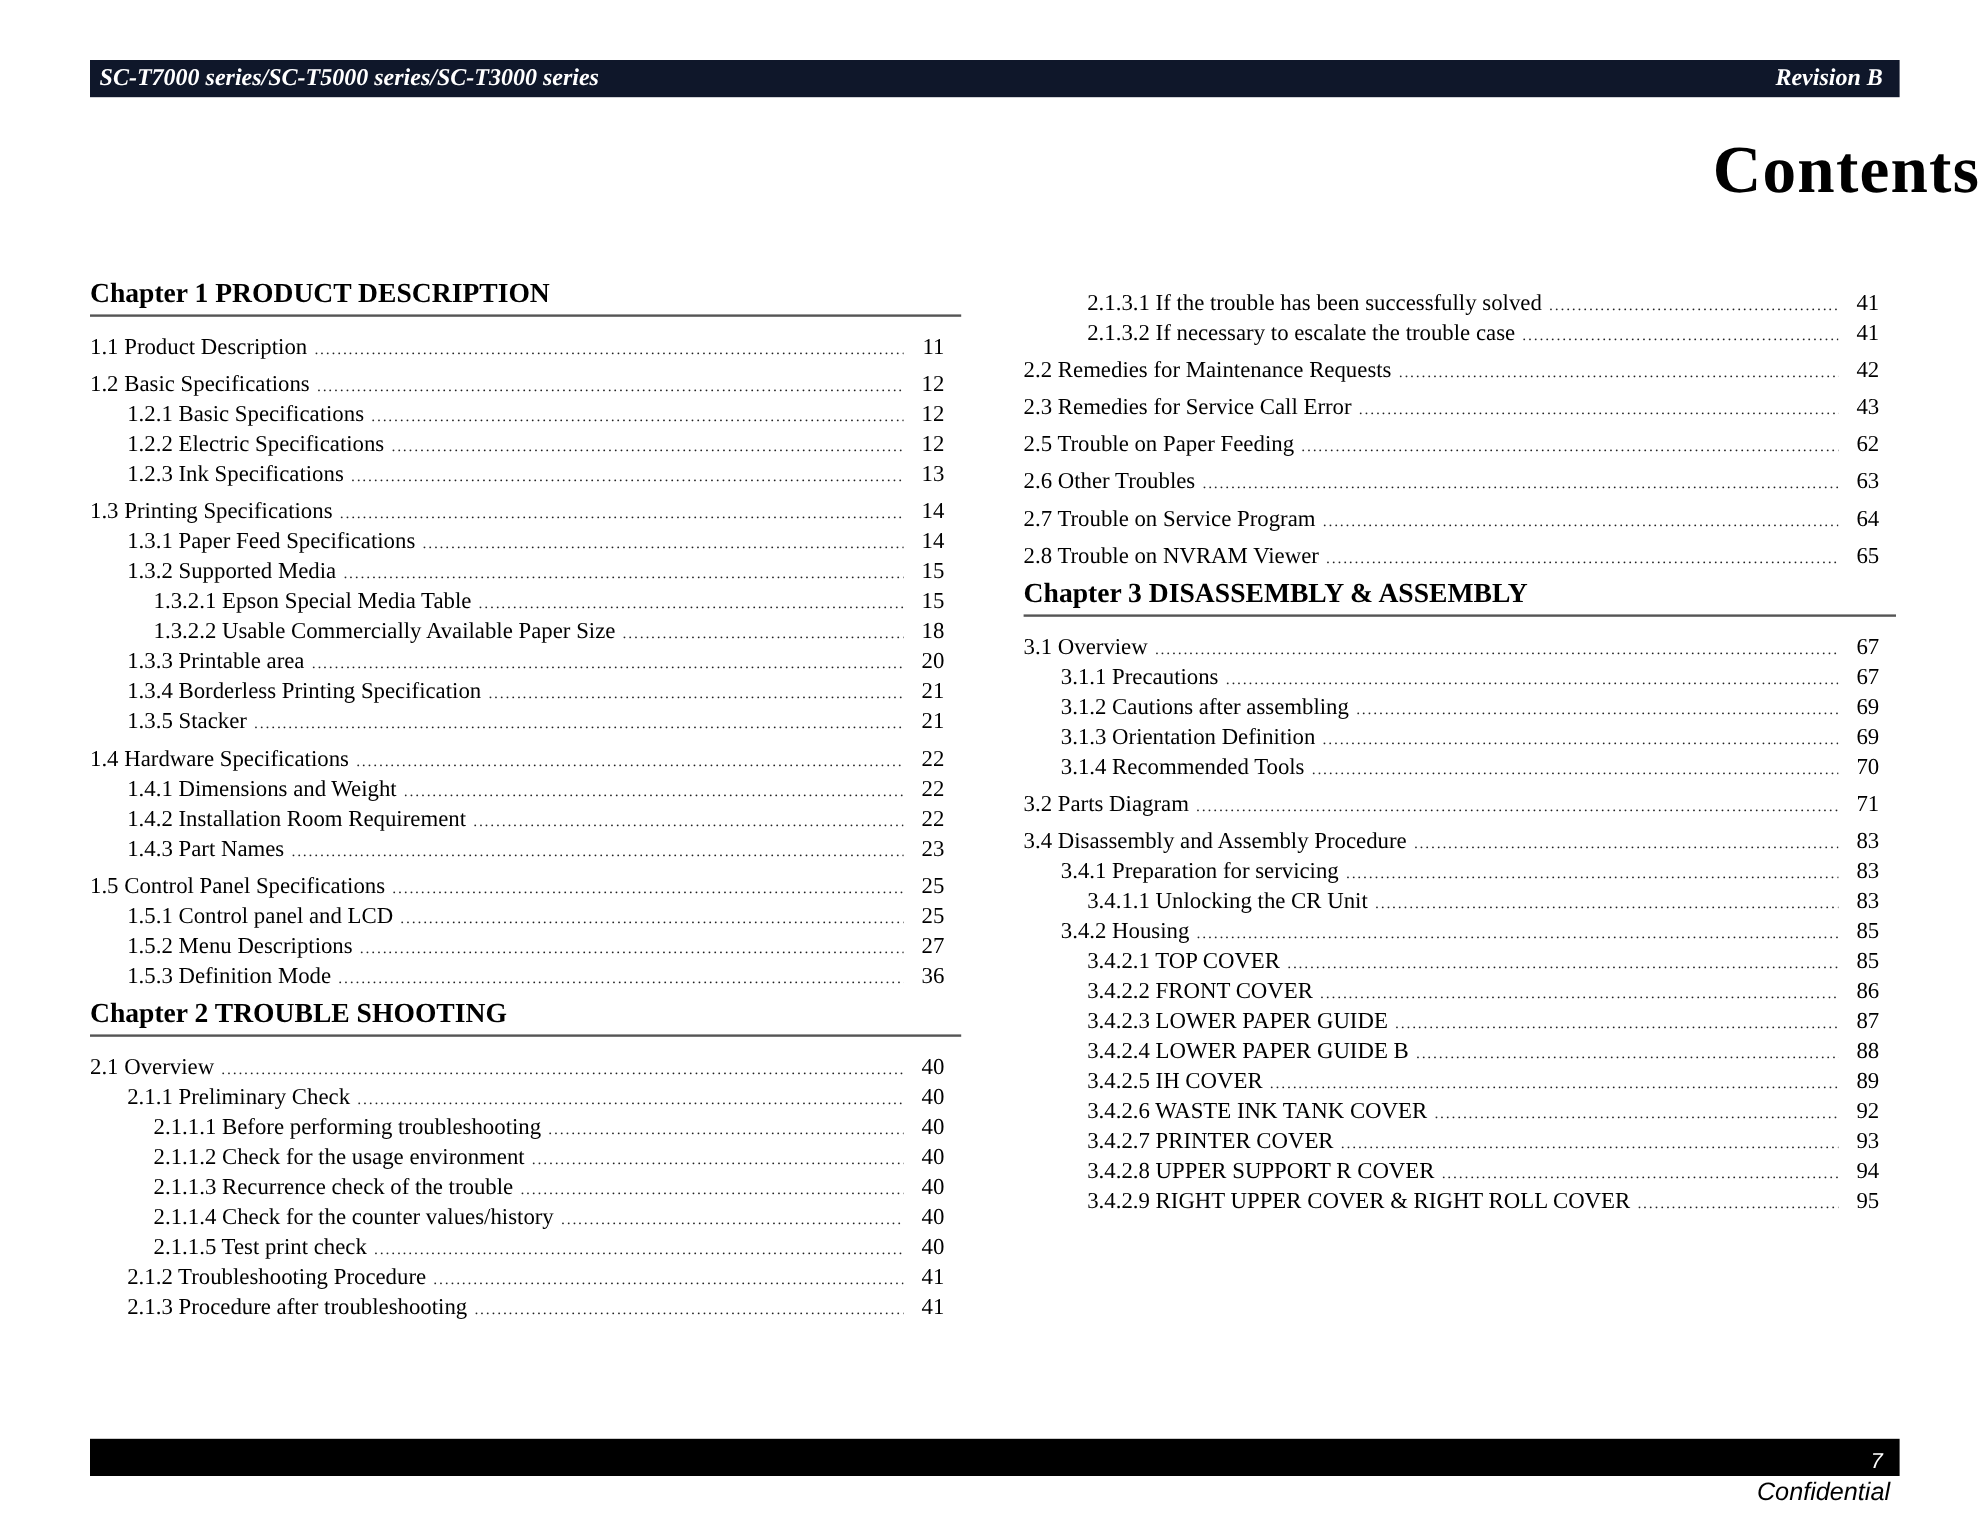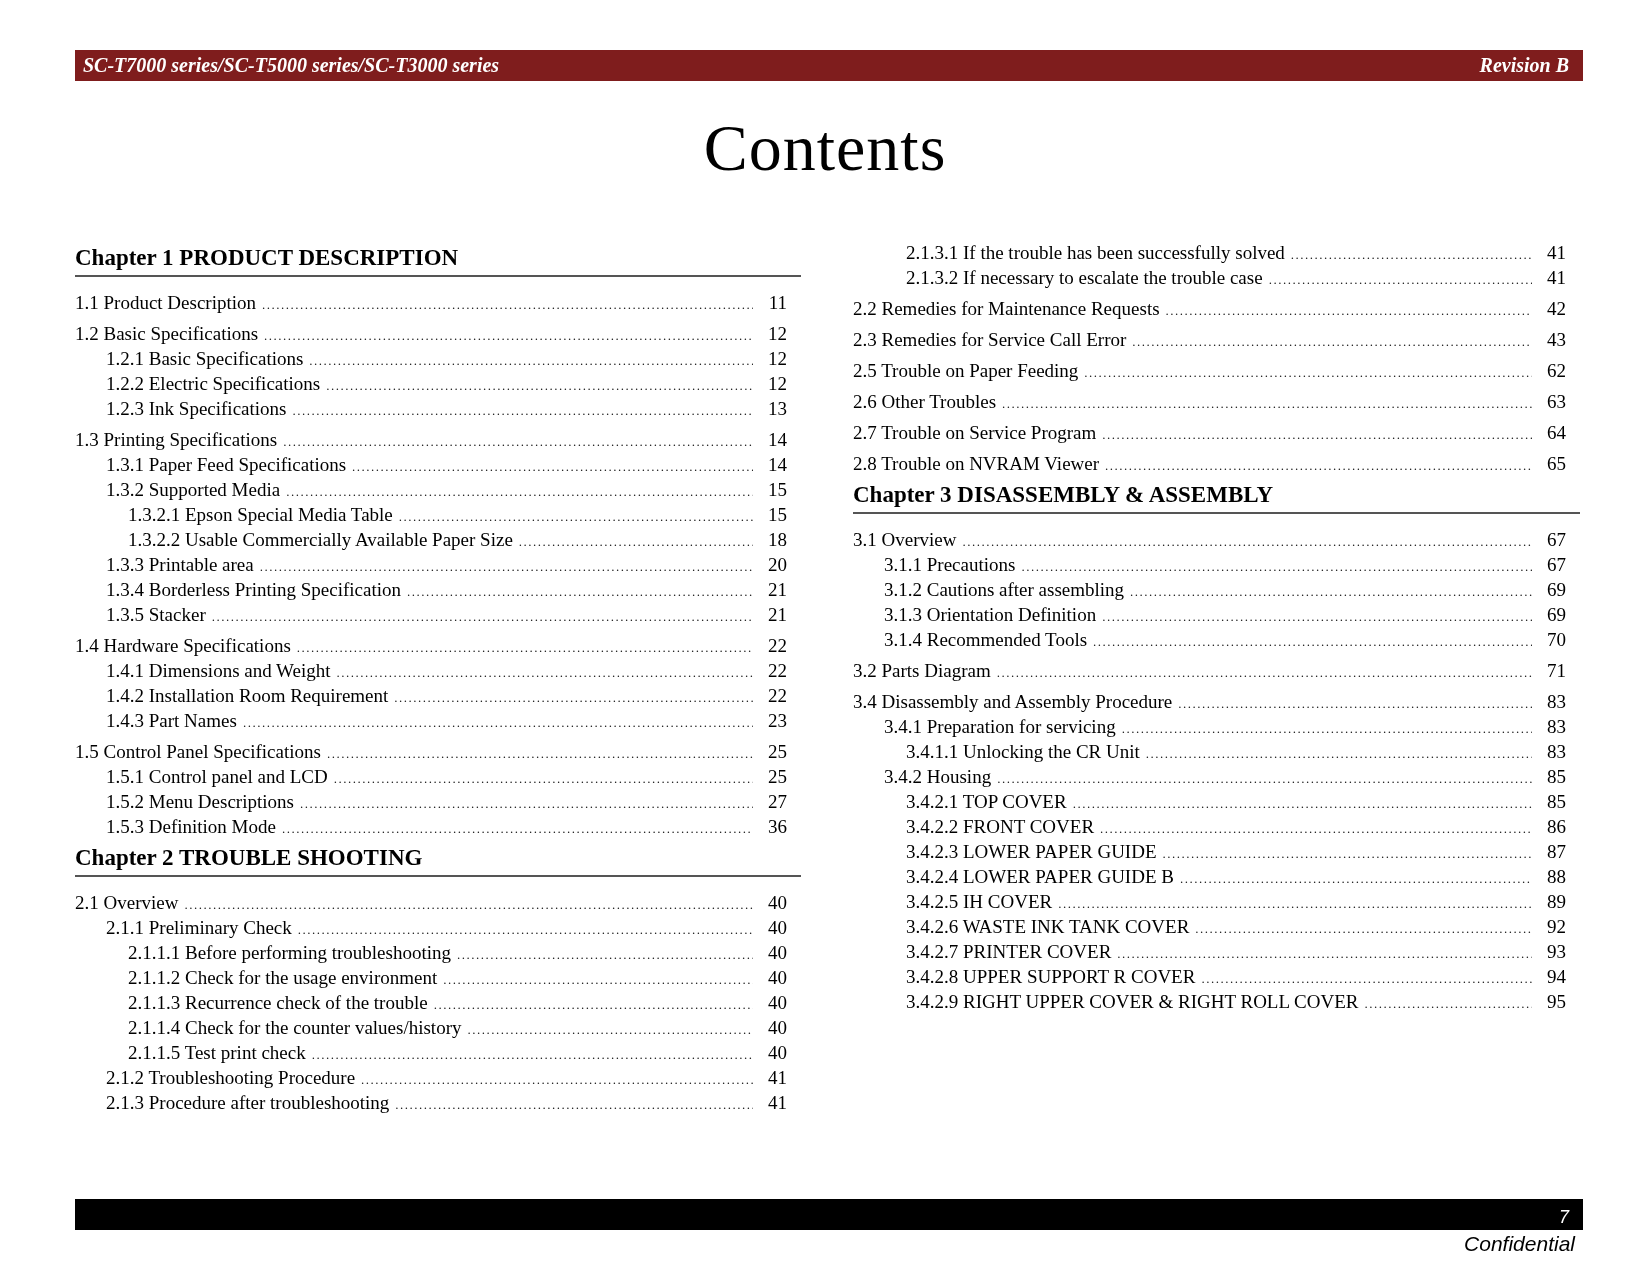--- a/index.html
+++ b/index.html
@@ -1,24 +1,24 @@
 <!DOCTYPE html>
 <html><head>
 <meta charset="utf-8">
 <style>
   html, body { margin: 0; padding: 0; background: #ffffff; }
   body { width: 1650px; height: 1275px; position: relative; overflow: hidden;
          font-family: "Liberation Serif", "DejaVu Serif", serif; color: #000; }
   .hdr-bar { position: absolute; left: 75px; top: 50px; width: 1508px; height: 31px;
-             background: #7f1d1d; color: #fff; font-style: italic; font-weight: bold;
+             background: #0f172a; color: #fff; font-style: italic; font-weight: bold;
              font-size: 20px; display: flex; align-items: center; justify-content: space-between;
              box-sizing: border-box; padding: 0 14px 0 8px; }
-  .title { position: absolute; left: 0; width: 1650px; top: 110px; text-align: center;
-           font-weight: normal; font-size: 66px; letter-spacing: 1px; }
-  .col { position: absolute; top: 245px; }
+  .title { position: absolute; left: 0; width: 1650px; top: 110px; text-align: right;
+           font-weight: bold; font-size: 56px; letter-spacing: 1px; }
+  .col { position: absolute; top: 232px; }
   .col.left { left: 75px; width: 726px; }
   .col.right { left: 853px; width: 727px; }
   .chapter { font-weight: bold; font-size: 23px; padding-bottom: 4px;
              border-bottom: 2px solid #555; margin-bottom: 13px; margin-top: 0; }
   .chapter.later { }
   .group { margin-bottom: 6px; }
   .entry { display: flex; align-items: baseline; font-size: 19px; height: 25px; line-height: 25px; }
   .entry .lbl { white-space: nowrap; padding-right: 6px; }
   .entry .dots { flex: 1; overflow: hidden; white-space: nowrap; color: #222;
                  font-size: 13px; letter-spacing: 1.5px; }

